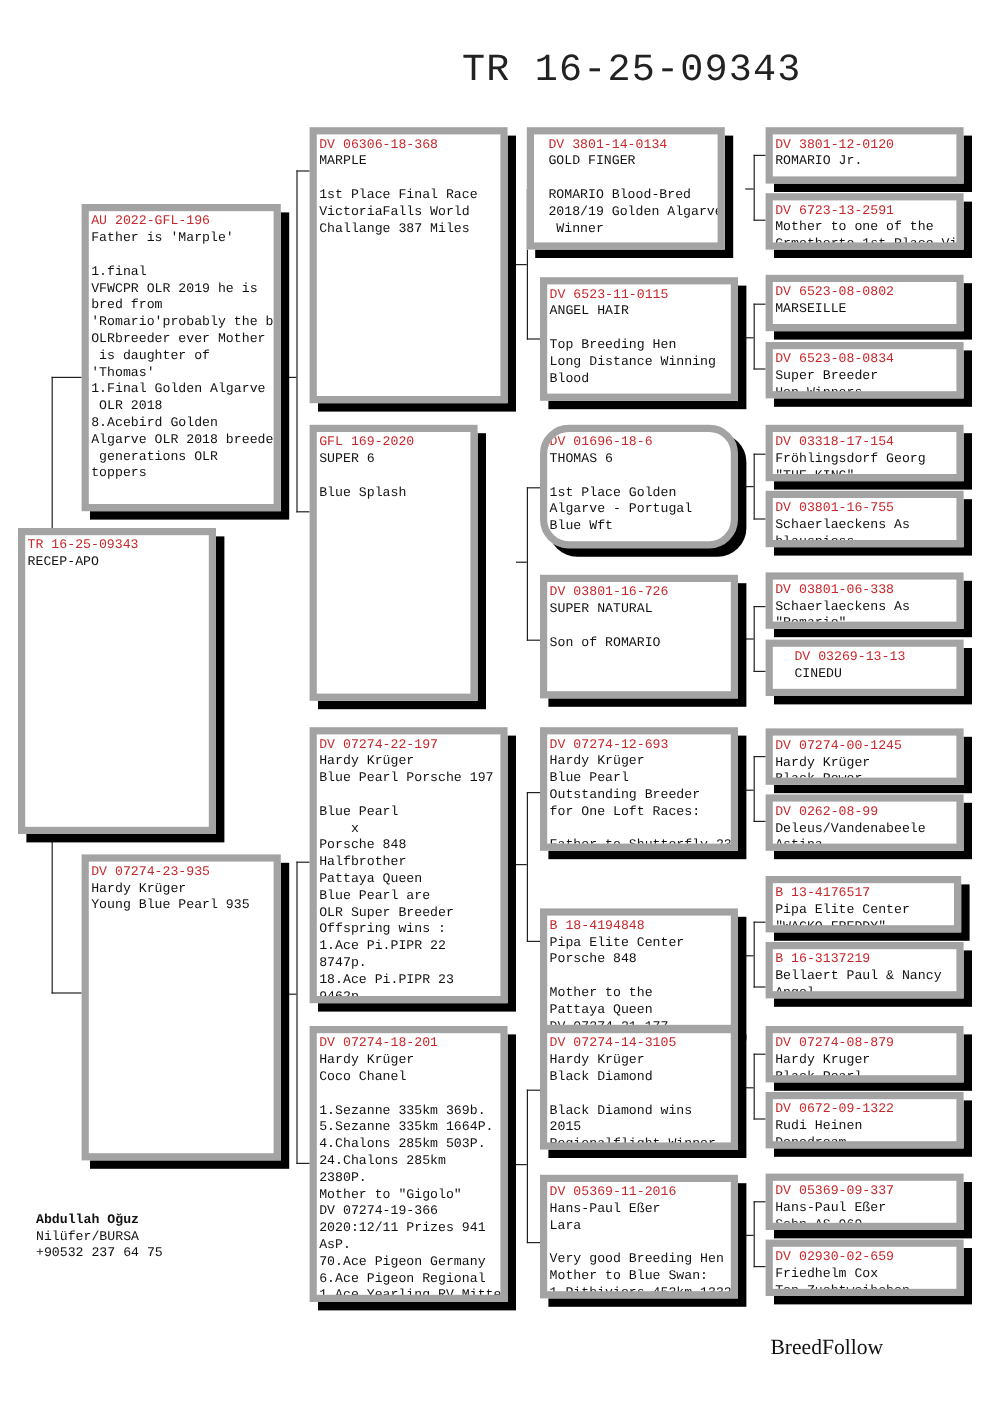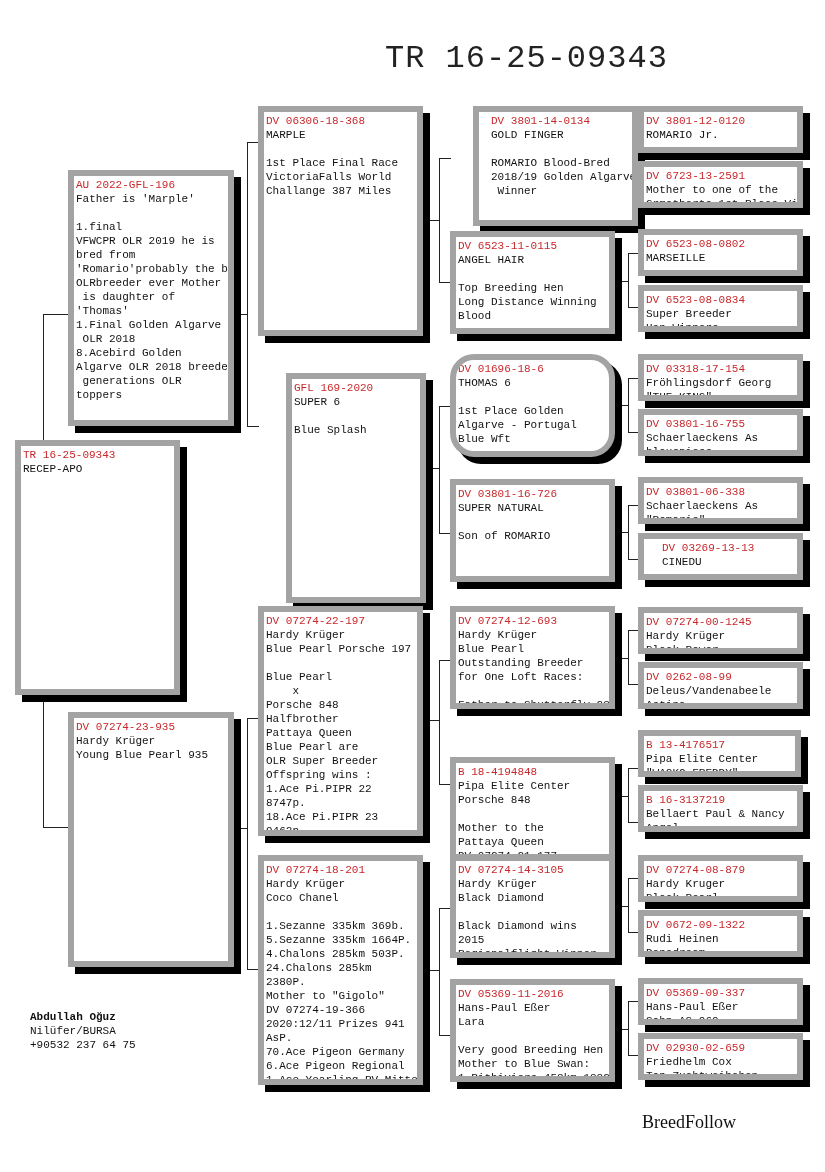--- a/index.html
+++ b/index.html
@@ -86,21 +86,21 @@
   </div>
 
 <div class="card" style="left:258px; top:106px; width:165px; height:230px;">
     <div class="ring">DV 06306-18-368</div>
     <div class="line">MARPLE</div>
     <div class="line"></div>
     <div class="line">1st Place Final Race</div>
     <div class="line">VictoriaFalls World</div>
     <div class="line">Challange 387 Miles</div>
   </div>
-<div class="card" style="left:258px; top:373px; width:140px; height:230px;margin-left:28px;">
+<div class="card" style="left:258px; top:354px; width:140px; height:230px;">
     <div class="ring">GFL 169-2020</div>
     <div class="line">SUPER 6</div>
     <div class="line"></div>
     <div class="line">Blue Splash</div>
   </div>
 <div class="card" style="left:258px; top:606px; width:165px; height:230px;">
     <div class="ring">DV 07274-22-197</div>
     <div class="line">Hardy Krüger</div>
     <div class="line">Blue Pearl Porsche 197</div>
     <div class="line"></div>
@@ -129,21 +129,21 @@
     <div class="line">2380P.</div>
     <div class="line">Mother to "Gigolo"</div>
     <div class="line">DV 07274-19-366</div>
     <div class="line">2020:12/11 Prizes 941</div>
     <div class="line">AsP.</div>
     <div class="line">70.Ace Pigeon Germany</div>
     <div class="line">6.Ace Pigeon Regional</div>
     <div class="line">1.Ace Yearling RV Mitte</div>
   </div>
 
-<div class="card" style="left:473px; top:106px; width:165px; height:120px;padding-left:12px;">
+<div class="card" style="left:439px; top:106px; width:165px; height:102px;padding-left:12px;">
     <div class="ring">DV 3801-14-0134</div>
     <div class="line">GOLD FINGER</div>
     <div class="line"></div>
     <div class="line">ROMARIO Blood-Bred</div>
     <div class="line">2018/19 Golden Algarve</div>
     <div class="line"> Winner</div>
   </div>
 <div class="card" style="left:450px; top:231px; width:165px; height:103px;">
     <div class="ring">DV 6523-11-0115</div>
     <div class="line">ANGEL HAIR</div>

